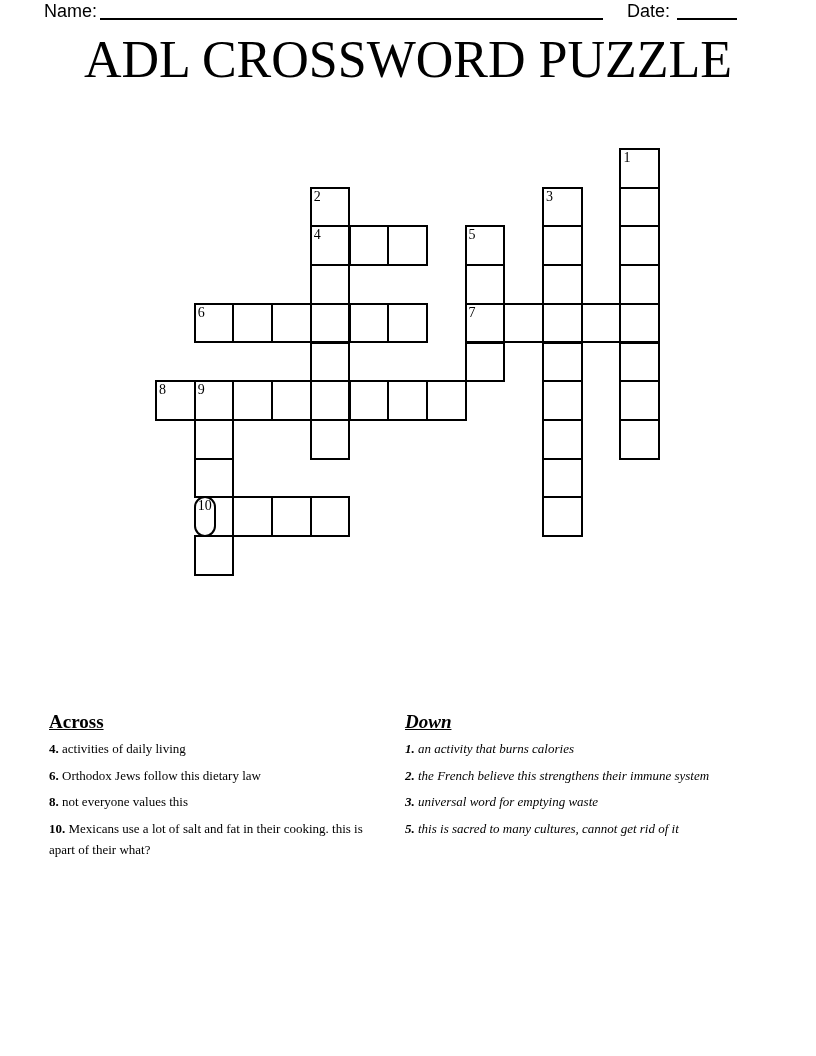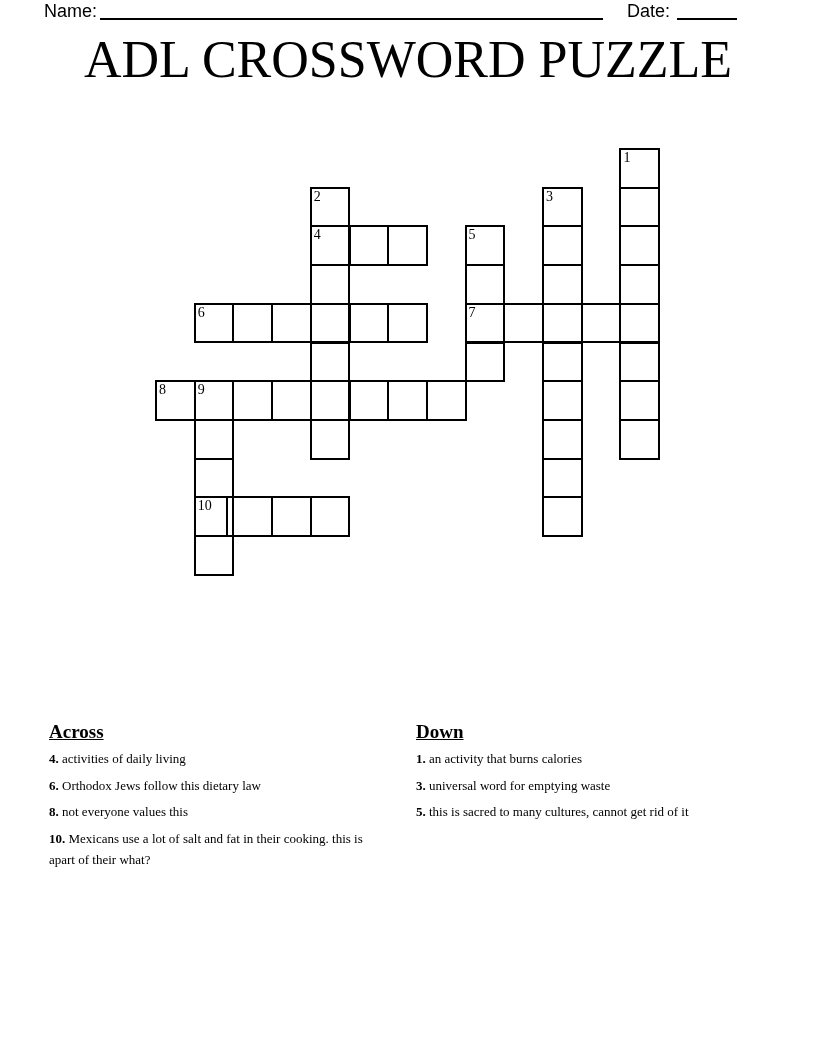--- a/index.html
+++ b/index.html
@@ -31,24 +31,24 @@
   .cell {
     position:absolute; box-sizing:border-box;
     border:2px solid var(--ink); background:var(--paper);
   }
   .cellnum {
     position:absolute; left:2px; top:0;
     font-size:14px; line-height:16px; font-family:"Liberation Serif", serif;
   }
   .clues { position:absolute; top:703px; width:336px; }
   #across-clues { left:49px; }
-  #down-clues  { left:416px; }
+  #down-clues  { left:405px;font-style:italic; }
   .clue-heading {
     font-size:19px; line-height:22px; font-weight:bold;
-    text-decoration:underline; margin:18px 0 5px 0;
+    text-decoration:underline; margin:8px 0 5px 0;
   }
   .clue { font-size:13px; line-height:21.5px; margin:0 0 5px 0; }
   .clue b { font-weight:bold; }
 </style>
 </head>
 <body>
 
 <div class="page">
 
   <span class="hdr-label" id="name-label">Name:</span>
@@ -116,21 +116,21 @@
       <div class="cell" style="left: 387.2px; top: 380.2px; width: 40.7px; height: 40.7px;"></div>
       <div class="cell" style="left: 425.9px; top: 380.2px; width: 40.7px; height: 40.7px;"></div>
       <div class="cell" style="left: 542px; top: 380.2px; width: 40.7px; height: 40.7px;"></div>
       <div class="cell" style="left: 619.4px; top: 380.2px; width: 40.7px; height: 40.7px;"></div>
       <div class="cell" style="left: 193.7px; top: 418.9px; width: 40.7px; height: 40.7px;"></div>
       <div class="cell" style="left: 309.8px; top: 418.9px; width: 40.7px; height: 40.7px;"></div>
       <div class="cell" style="left: 542px; top: 418.9px; width: 40.7px; height: 40.7px;"></div>
       <div class="cell" style="left: 619.4px; top: 418.9px; width: 40.7px; height: 40.7px;"></div>
       <div class="cell" style="left: 193.7px; top: 457.6px; width: 40.7px; height: 40.7px;"></div>
       <div class="cell" style="left: 542px; top: 457.6px; width: 40.7px; height: 40.7px;"></div>
-      <div class="cell" style="left: 193.7px; top: 496.3px; width: 34px; height: 40.7px;">
+      <div class="cell" style="left: 193.7px; top: 496.3px; width: 22px; height: 40.7px; border-radius: 13px;">
         <span class="cellnum">10</span>
       </div>
       <div class="cell" style="left: 232.4px; top: 496.3px; width: 40.7px; height: 40.7px;"></div>
       <div class="cell" style="left: 271.1px; top: 496.3px; width: 40.7px; height: 40.7px;"></div>
       <div class="cell" style="left: 309.8px; top: 496.3px; width: 40.7px; height: 40.7px;"></div>
       <div class="cell" style="left: 542px; top: 496.3px; width: 40.7px; height: 40.7px;"></div>
       <div class="cell" style="left: 193.7px; top: 535px; width: 40.7px; height: 40.7px;"></div>
     </div>
 
   <div class="clues" id="across-clues">
@@ -140,18 +140,19 @@
         <p class="clue"><b>6.</b><span> Orthodox Jews follow this dietary law</span></p>
         <p class="clue"><b>8.</b><span> not everyone values this</span></p>
         <p class="clue"><b>10.</b><span> Mexicans use a lot of salt and fat in their cooking. this is apart of their what?</span></p>
       </div>
   </div>
 
   <div class="clues" id="down-clues">
     <p class="clue-heading">Down</p>
     <div>
         <p class="clue"><b>1.</b><span> an activity that burns calories</span></p>
+        <p class="clue"><b>2.</b><span> the French believe this strengthens their immune system</span></p>
         <p class="clue"><b>3.</b><span> universal word for emptying waste</span></p>
         <p class="clue"><b>5.</b><span> this is sacred to many cultures, cannot get rid of it</span></p>
       </div>
   </div>
 
 </div>
 
 </body></html>

